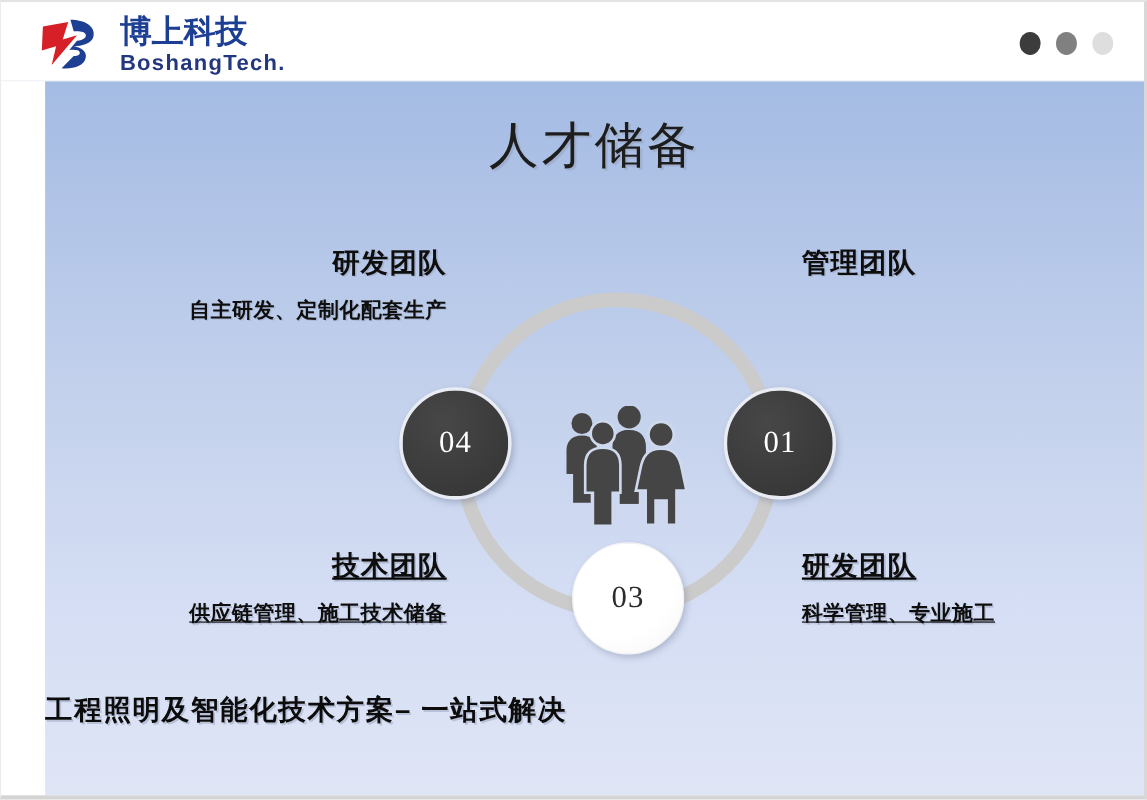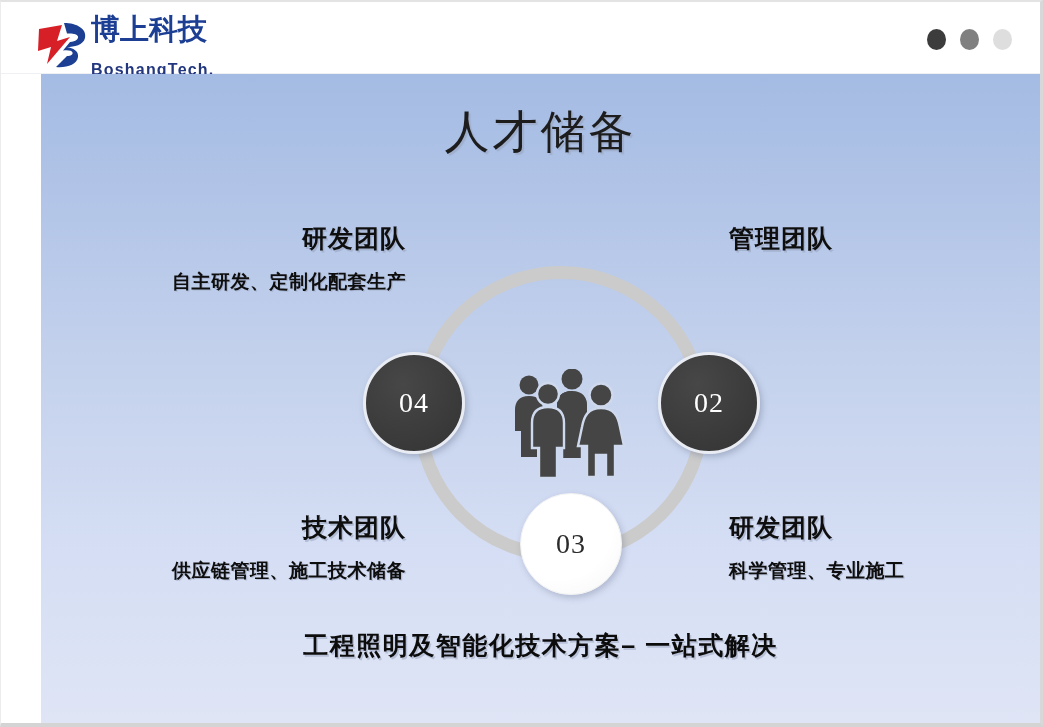--- a/index.html
+++ b/index.html
@@ -30,21 +30,21 @@
     background: #ffffff;
     border-bottom: 1px solid #eef0f4;
     box-sizing: border-box;
   }
   .logo-wrap {
     position: absolute;
     left: 36px;
     top: 10px;
     display: flex;
     align-items: center;
-    gap: 2px;
+    gap: 20px;
   }
   .logo-mark {
     width: 52px;
     height: 50px;
     display: block;
   }
   .logo-text-block {
     display: flex;
     flex-direction: column;
     line-height: 1;
@@ -53,25 +53,25 @@
   .logo-cn {
     font-family: "Liberation Sans", sans-serif;
     font-size: 29px;
     font-weight: bold;
     color: #1c3f94;
     letter-spacing: 0px;
     line-height: 1.05;
   }
   .logo-en {
     font-family: "Liberation Sans", sans-serif;
-    font-size: 16px;
+    font-size: 20px;
     font-weight: bold;
     color: #23377f;
     letter-spacing: 1.2px;
-    margin-top: 18px;
+    margin-top: 4px;
   }
   .dots {
     position: absolute;
     right: 28px;
     top: 27px;
     display: flex;
     gap: 14px;
   }
   .dot {
     width: 19px;
@@ -125,21 +125,21 @@
     font-weight: bold;
     color: #0e0e0e;
     letter-spacing: 0.5px;
     margin-top: 14px;
     text-shadow: 1.2px 1.2px 0.5px rgba(150,160,185,0.5);
     white-space: nowrap;
   }
   .quad.left  { text-align: right; left: 35px; }
   .quad.right { text-align: left;  left: 688px; }
   .quad.t { top: 148px; }
-  .quad.b { top: 437px; }
+  .quad.b { top: 424px; text-decoration: underline; }
 
   
   .diagram {
     position: absolute;
     left: 320px;
     top: 140px;
     width: 420px;
     height: 400px;
   }
   .ring {
@@ -190,21 +190,20 @@
     width: 130px;
     height: 110px;
   }
 
   
   .footer-caption {
     position: absolute;
     left: 0;
     right: 0;
     top: 555px;
-    text-align: center;
     font-family: "Liberation Sans", sans-serif;
     font-size: 25px;
     font-weight: bold;
     color: #0c0c0c;
     letter-spacing: 1.5px;
     text-shadow: 1.5px 1.5px 0.5px rgba(150,160,185,0.5);
   }
 </style>
 </head>
 <body>
@@ -251,21 +250,21 @@
 
     <div class="quad right b">
       <div class="q-head">研发团队</div>
       <div class="q-sub">科学管理、专业施工</div>
     </div>
 
     <div class="diagram">
 
       <div class="ring"></div>
 
-      <div class="node dark  n2">02</div>
+      <div class="node dark  n2">01</div>
       <div class="node light n3">03</div>
       <div class="node dark  n4">04</div>
 
       <svg class="people-icon" viewBox="0 0 130 110">
         <g fill="#454545">
 
           <circle cx="23" cy="16" r="9.5"></circle>
           <path d="M23 27 c-10 0 -14 6 -14 14 l0 21 6 0 0 26 16 0 0 -26 6 0 0 -21 c0 -8 -4 -14 -14 -14 z"></path>
 
           <circle cx="66" cy="10" r="10.5"></circle>

